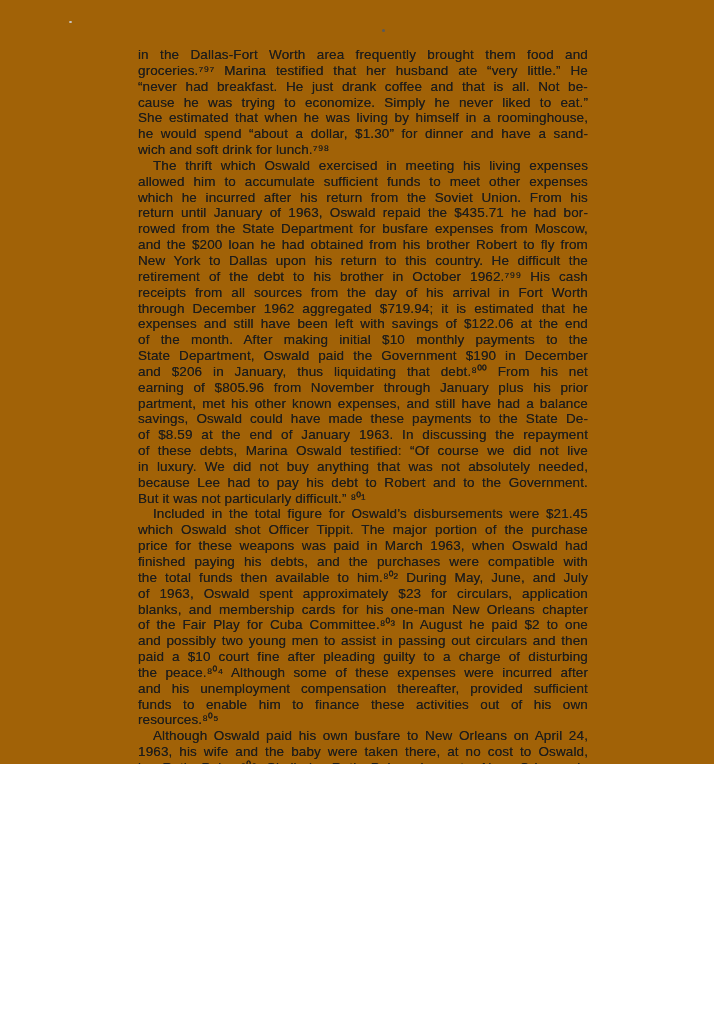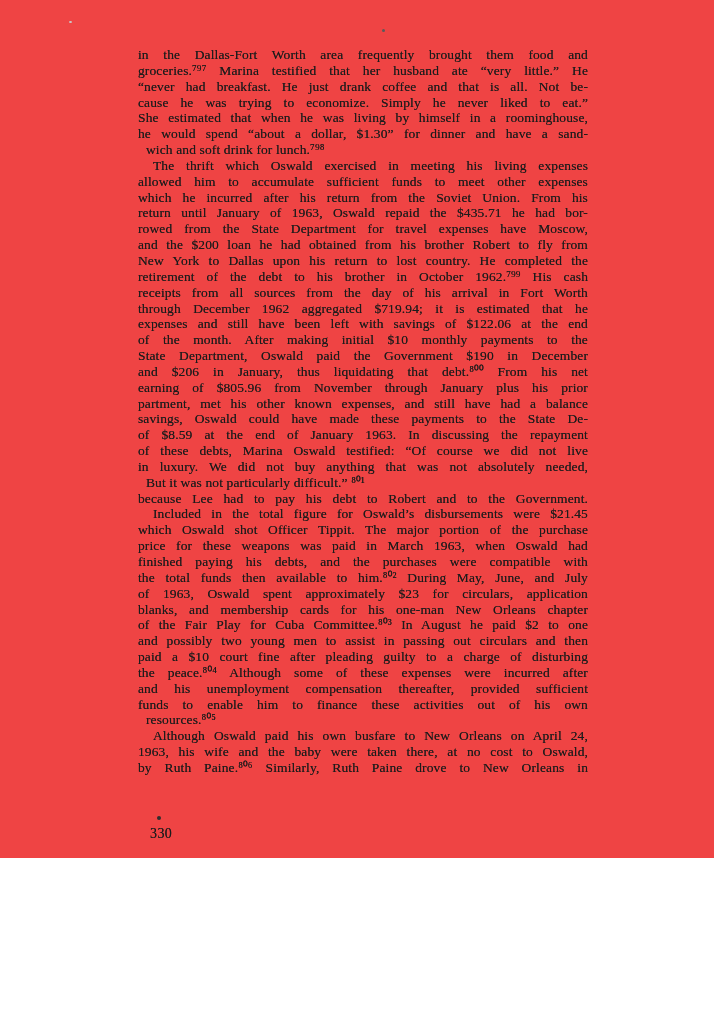--- a/index.html
+++ b/index.html
@@ -3,24 +3,24 @@
 <meta charset="utf-8">
 <style>
   html, body {
     margin: 0;
     padding: 0;
     background: #ffffff;
   }
   .page {
     position: relative;
     width: 714px;
-    height: 858px;
-    background: #ef4444;
+    height: 764px;
+    background: #a16207;
     overflow: hidden;
-    font-family: Liberation Serif, serif;
+    font-family: Liberation Sans, sans-serif;
     color: #1c1c1c;
   }
   .text-block {
     position: absolute;
     left: 138px;
     top: 47px;
     width: 450px;
     font-size: 13.5px;
     line-height: 15.85px;
     letter-spacing: 0.12px;
@@ -29,21 +29,20 @@
   .para {
     margin: 0;
     padding: 0;
   }
   .line {
     text-align: justify;
     text-align-last: justify;
   }
   .line.last {
     text-align-last: left;
-    margin-left: 8px;
   }
   .line.first-indent {
     padding-left: 15px;
   }
   .page-number {
     position: absolute;
     left: 150px;
     top: 826px;
     font-size: 14px;
     letter-spacing: 0.4px;
@@ -71,38 +70,38 @@
         <div class="line">cause he was trying to economize. Simply he never liked to eat.”</div>
         <div class="line">She estimated that when he was living by himself in a roominghouse,</div>
         <div class="line">he would spend “about a dollar, $1.30” for dinner and have a sand-</div>
         <div class="line last">wich and soft drink for lunch.⁷⁹⁸</div>
       </div>
       <div class="para">
         <div class="line first-indent">The thrift which Oswald exercised in meeting his living expenses</div>
         <div class="line">allowed him to accumulate sufficient funds to meet other expenses</div>
         <div class="line">which he incurred after his return from the Soviet Union. From his</div>
         <div class="line">return until January of 1963, Oswald repaid the $435.71 he had bor-</div>
-        <div class="line">rowed from the State Department for travel expenses have Moscow,</div>
+        <div class="line">rowed from the State Department for busfare expenses from Moscow,</div>
         <div class="line">and the $200 loan he had obtained from his brother Robert to fly from</div>
-        <div class="line">New York to Dallas upon his return to lost country. He completed the</div>
+        <div class="line">New York to Dallas upon his return to this country. He difficult the</div>
         <div class="line">retirement of the debt to his brother in October 1962.⁷⁹⁹ His cash</div>
         <div class="line">receipts from all sources from the day of his arrival in Fort Worth</div>
         <div class="line">through December 1962 aggregated $719.94; it is estimated that he</div>
         <div class="line">expenses and still have been left with savings of $122.06 at the end</div>
         <div class="line">of the month. After making initial $10 monthly payments to the</div>
         <div class="line">State Department, Oswald paid the Government $190 in December</div>
         <div class="line">and $206 in January, thus liquidating that debt.⁸⁰⁰ From his net</div>
         <div class="line">earning of $805.96 from November through January plus his prior</div>
         <div class="line">partment, met his other known expenses, and still have had a balance</div>
         <div class="line">savings, Oswald could have made these payments to the State De-</div>
         <div class="line">of $8.59 at the end of January 1963. In discussing the repayment</div>
         <div class="line">of these debts, Marina Oswald testified: “Of course we did not live</div>
         <div class="line">in luxury. We did not buy anything that was not absolutely needed,</div>
+        <div class="line">because Lee had to pay his debt to Robert and to the Government.</div>
         <div class="line last">But it was not particularly difficult.” ⁸⁰¹</div>
-        <div class="line">because Lee had to pay his debt to Robert and to the Government.</div>
       </div>
       <div class="para">
         <div class="line first-indent">Included in the total figure for Oswald’s disbursements were $21.45</div>
         <div class="line">which Oswald shot Officer Tippit. The major portion of the purchase</div>
         <div class="line">price for these weapons was paid in March 1963, when Oswald had</div>
         <div class="line">finished paying his debts, and the purchases were compatible with</div>
         <div class="line">the total funds then available to him.⁸⁰² During May, June, and July</div>
         <div class="line">of 1963, Oswald spent approximately $23 for circulars, application</div>
         <div class="line">blanks, and membership cards for his one-man New Orleans chapter</div>
         <div class="line">of the Fair Play for Cuba Committee.⁸⁰³ In August he paid $2 to one</div>

